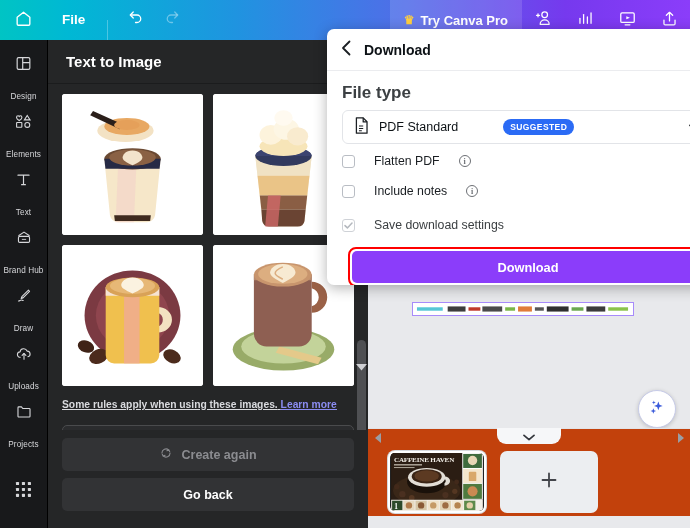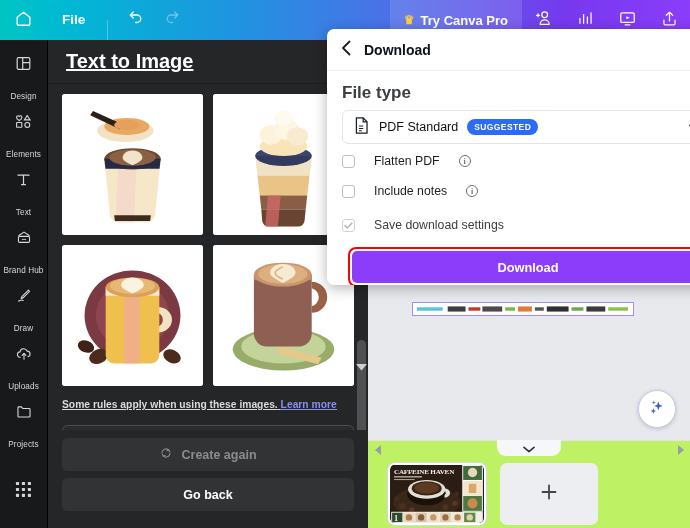--- a/index.html
+++ b/index.html
@@ -78,24 +78,23 @@
     position: absolute; top: 40px; left: 48px;
     width: 320px; height: 488px;
     background: #252627;
     display: flex; flex-direction: column;
     overflow: hidden;
   }
   #tt-header {
     height: 44px; flex: 0 0 44px;
     display: flex; align-items: center;
     padding-left: 18px;
-    color: #fff; font-size: 20px; font-weight: bold;
+    color: #fff; font-size: 15px; font-weight: bold;
     background: #252627;
     border-bottom: 1px solid #1b1c1d;
-    text-decoration: underline;
   }
   #tt-body {
     flex: 1; position: relative; overflow: hidden;
     padding: 10px 14px 0 14px;
   }
   .img-grid {
     display: grid;
     grid-template-columns: 1fr 1fr;
     gap: 10px;
   }
@@ -182,23 +181,23 @@
     width: 38px; height: 38px; border-radius: 50%;
     background: #fff;
     border: 1px solid #c7cbe8;
     box-shadow: 0 1px 4px rgba(0,0,0,.18);
     display: flex; align-items: center; justify-content: center;
     cursor: pointer;
   }
 
   
   #pagesbar {
-    position: absolute; left: 368px; bottom: 0;
+    position: absolute; left: 368px; bottom: 12px;
     width: 322px; height: 88px;
-    background: #bef264;
+    background: #c2410c;
     border-top: 1px solid #e2e3e7;
   }
   #collapse-tab {
     position: absolute; top: -1px; left: 50%; transform: translateX(-50%);
     width: 64px; height: 16px;
     background: #f6f7f9;
     border-radius: 0 0 9px 9px;
     display: flex; align-items: center; justify-content: center;
     cursor: pointer;
   }
@@ -265,21 +264,21 @@
     display: flex; align-items: center;
     padding: 0 10px;
     gap: 9px;
     cursor: pointer;
   }
   #ft-name { font-size: 12.5px; color: #0d1216; text-align: center; }
   #ft-badge {
     background: #2b6bf5; color: #fff;
     font-size: 8.5px; font-weight: bold;
     letter-spacing: .4px;
-    padding: 3px 7px; border-radius: 9px;
+    padding: 3px 7px; border-radius: 9px; margin-left: 36px;
   }
   .ft-spacer { flex: 1; }
   .chk-row {
     display: flex; align-items: center; gap: 19px;
     height: 26px; margin-top: 4px;
     cursor: pointer;
   }
   .chk-row.mt { margin-top: 8px; }
   .chkbox {
     width: 13px; height: 13px;

